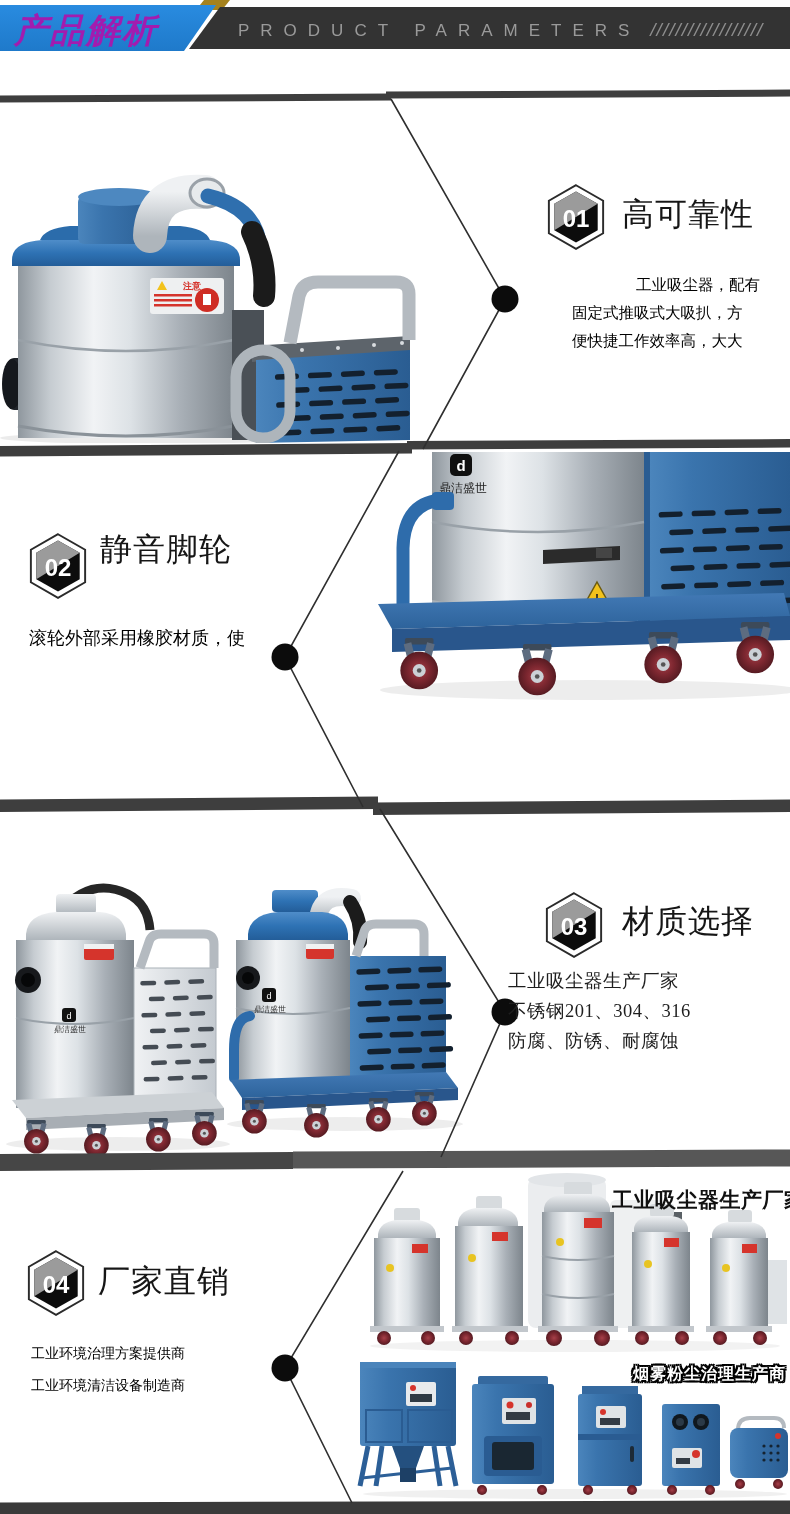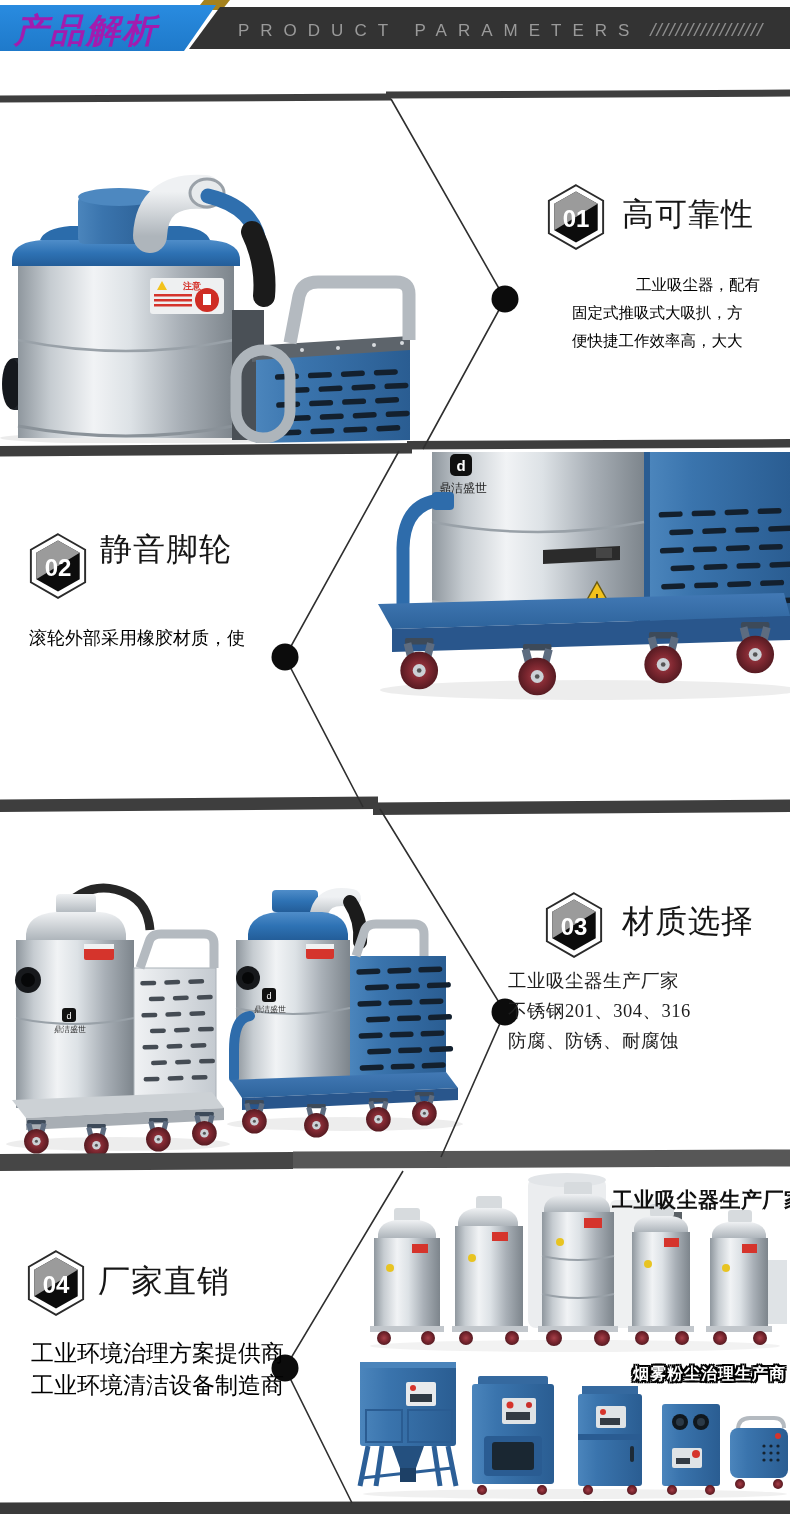--- a/index.html
+++ b/index.html
@@ -35,21 +35,21 @@
           letter-spacing:1px;white-space:nowrap;}
   .t1{left:622px;top:193px;} .t2{left:100px;top:528px;}
   .t3{left:622px;top:900px;text-align:center;} .t4{left:98px;top:1260px;}
   .fbody{position:absolute;z-index:4;color:#000000;}
   .fbody .ln{white-space:nowrap;}
   .b1{left:572px;top:271px;width:188px;font-size:15.5px;line-height:28px;}
   .b1 .ind{text-align:right;}
   .b2{left:21px;top:625px;font-size:18px;line-height:27px;margin-left:8px;}
   .b3{left:508px;top:966px;font-size:18.5px;line-height:30px;color:#1e1e1e;
       font-family:"Liberation Serif","DejaVu Serif",serif;letter-spacing:0.5px;}
-  .b4{left:31px;top:1337px;font-size:23px;line-height:32px;}
+  .b4{left:31px;top:1337px;font-size:14px;line-height:32px;}
   
   .cap1{position:absolute;left:612px;top:1186px;z-index:5;font-size:21px;font-weight:bold;
         color:#101010;letter-spacing:0.5px;white-space:nowrap;}
   .cap2{position:absolute;left:633px;top:1364px;z-index:5;font-size:16px;font-weight:bold;
         color:#ffffff;letter-spacing:1px;white-space:nowrap;
         text-shadow:2px 2px 0 #000,-2px 2px 0 #000,2px -2px 0 #000,-2px -2px 0 #000,
                     0 2px 0 #000,2px 0 0 #000,0 -2px 0 #000,-2px 0 0 #000;}
 </style>
 </head>
 <body>

